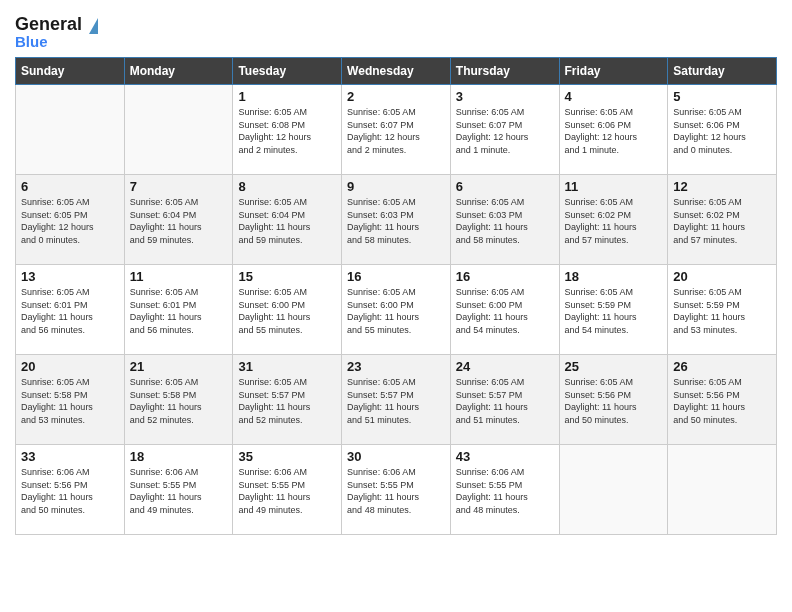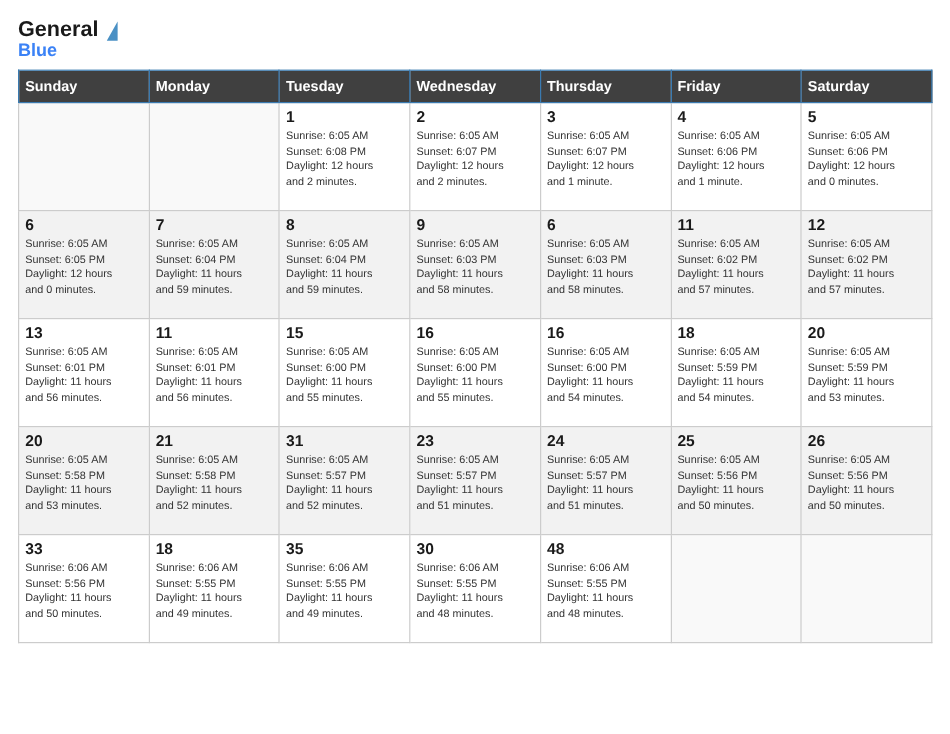--- a/index.html
+++ b/index.html
@@ -342,21 +342,21 @@
 and 49 minutes.</div>
         </td>
         <td>
           <span class="day-number">30</span>
           <div class="day-info" style="white-space: pre-line;">Sunrise: 6:06 AM
 Sunset: 5:55 PM
 Daylight: 11 hours
 and 48 minutes.</div>
         </td>
         <td>
-          <span class="day-number">48</span>
+          <span class="day-number">43</span>
           <div class="day-info" style="white-space: pre-line;">Sunrise: 6:06 AM
 Sunset: 5:55 PM
 Daylight: 11 hours
 and 48 minutes.</div>
         </td>
         <td class="empty"></td>
         <td class="empty"></td>
       </tr>
     </tbody>
 </table>

